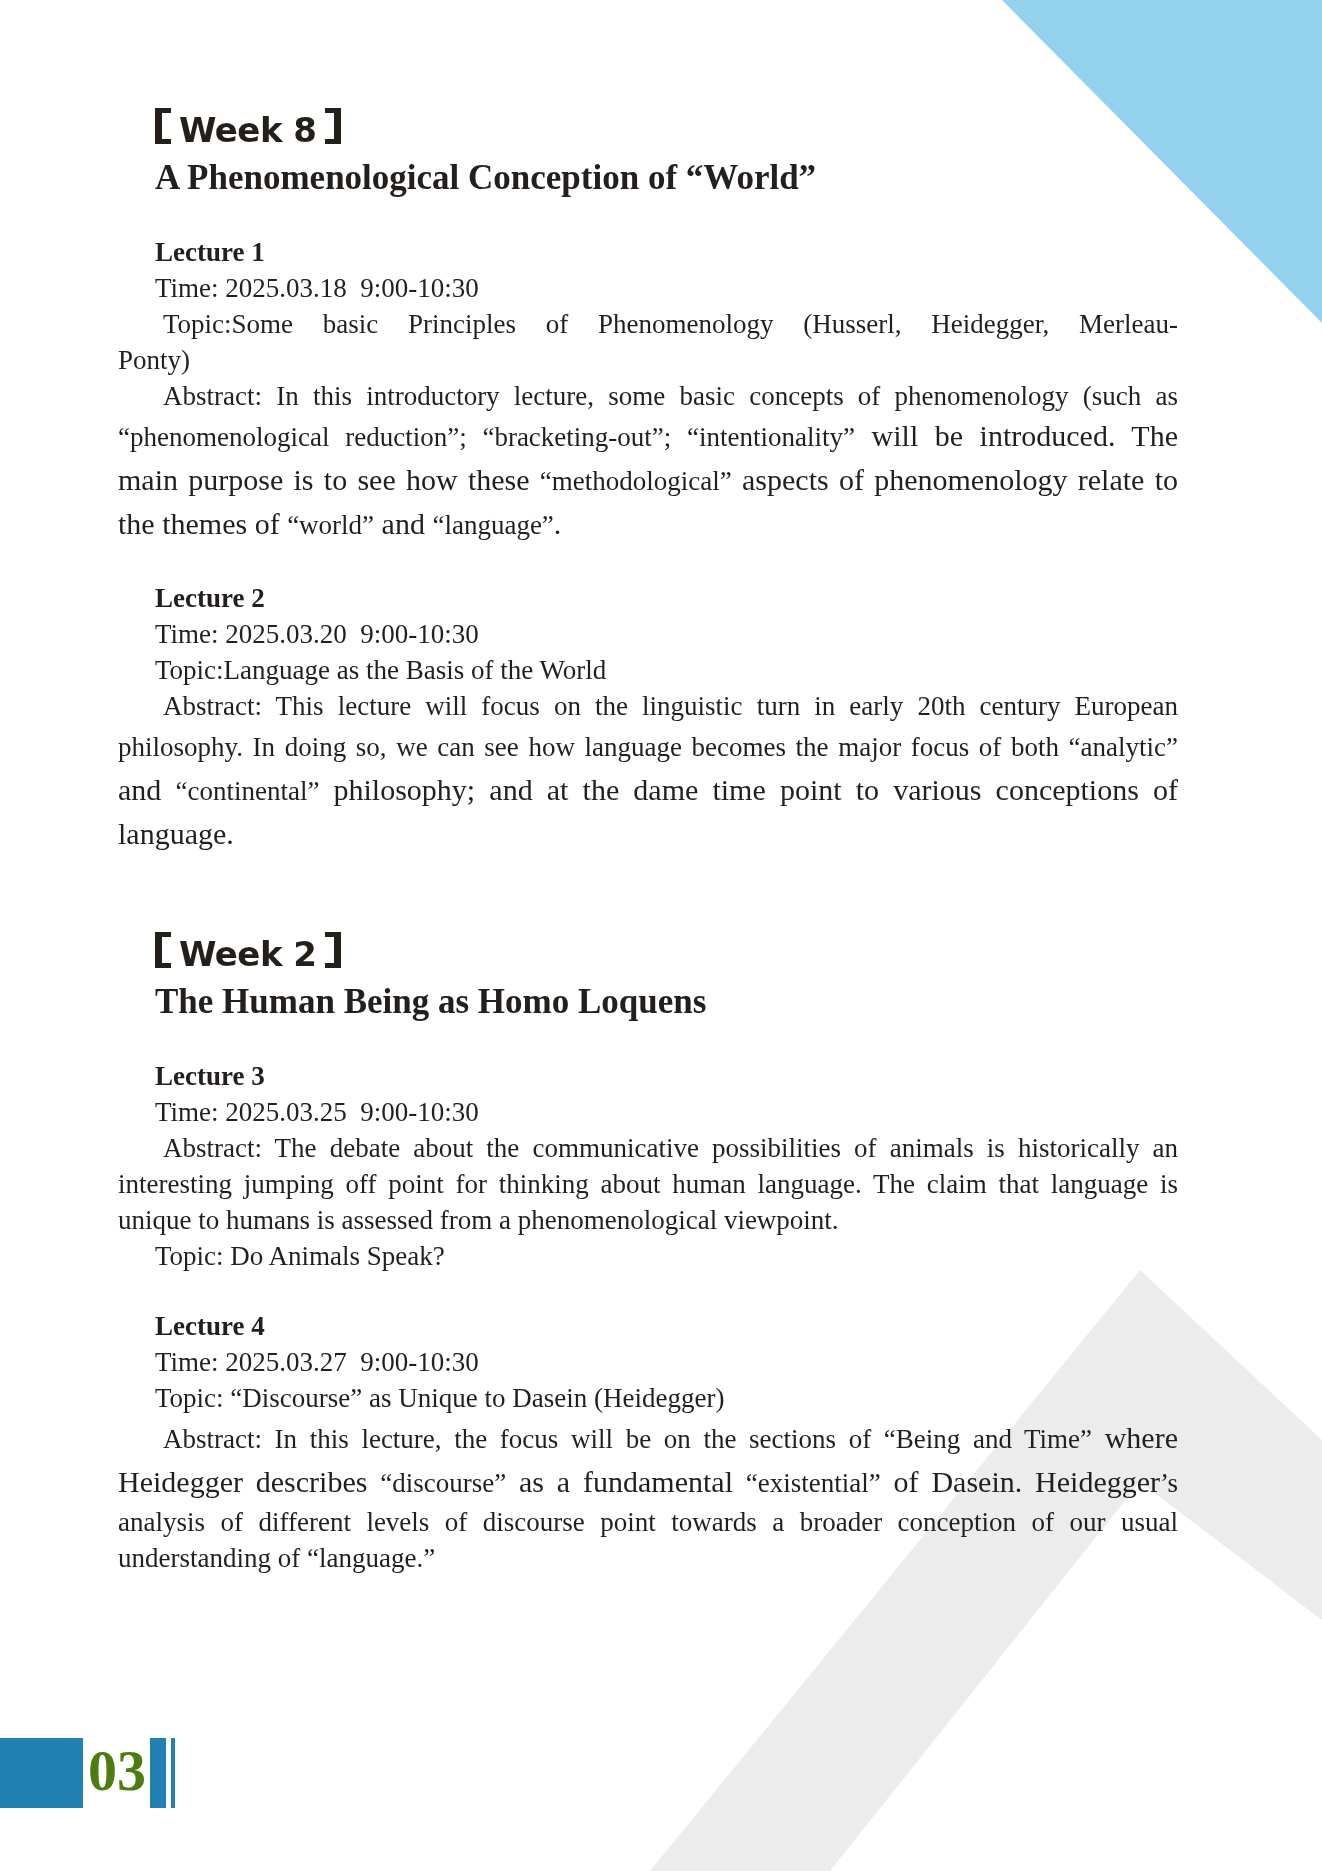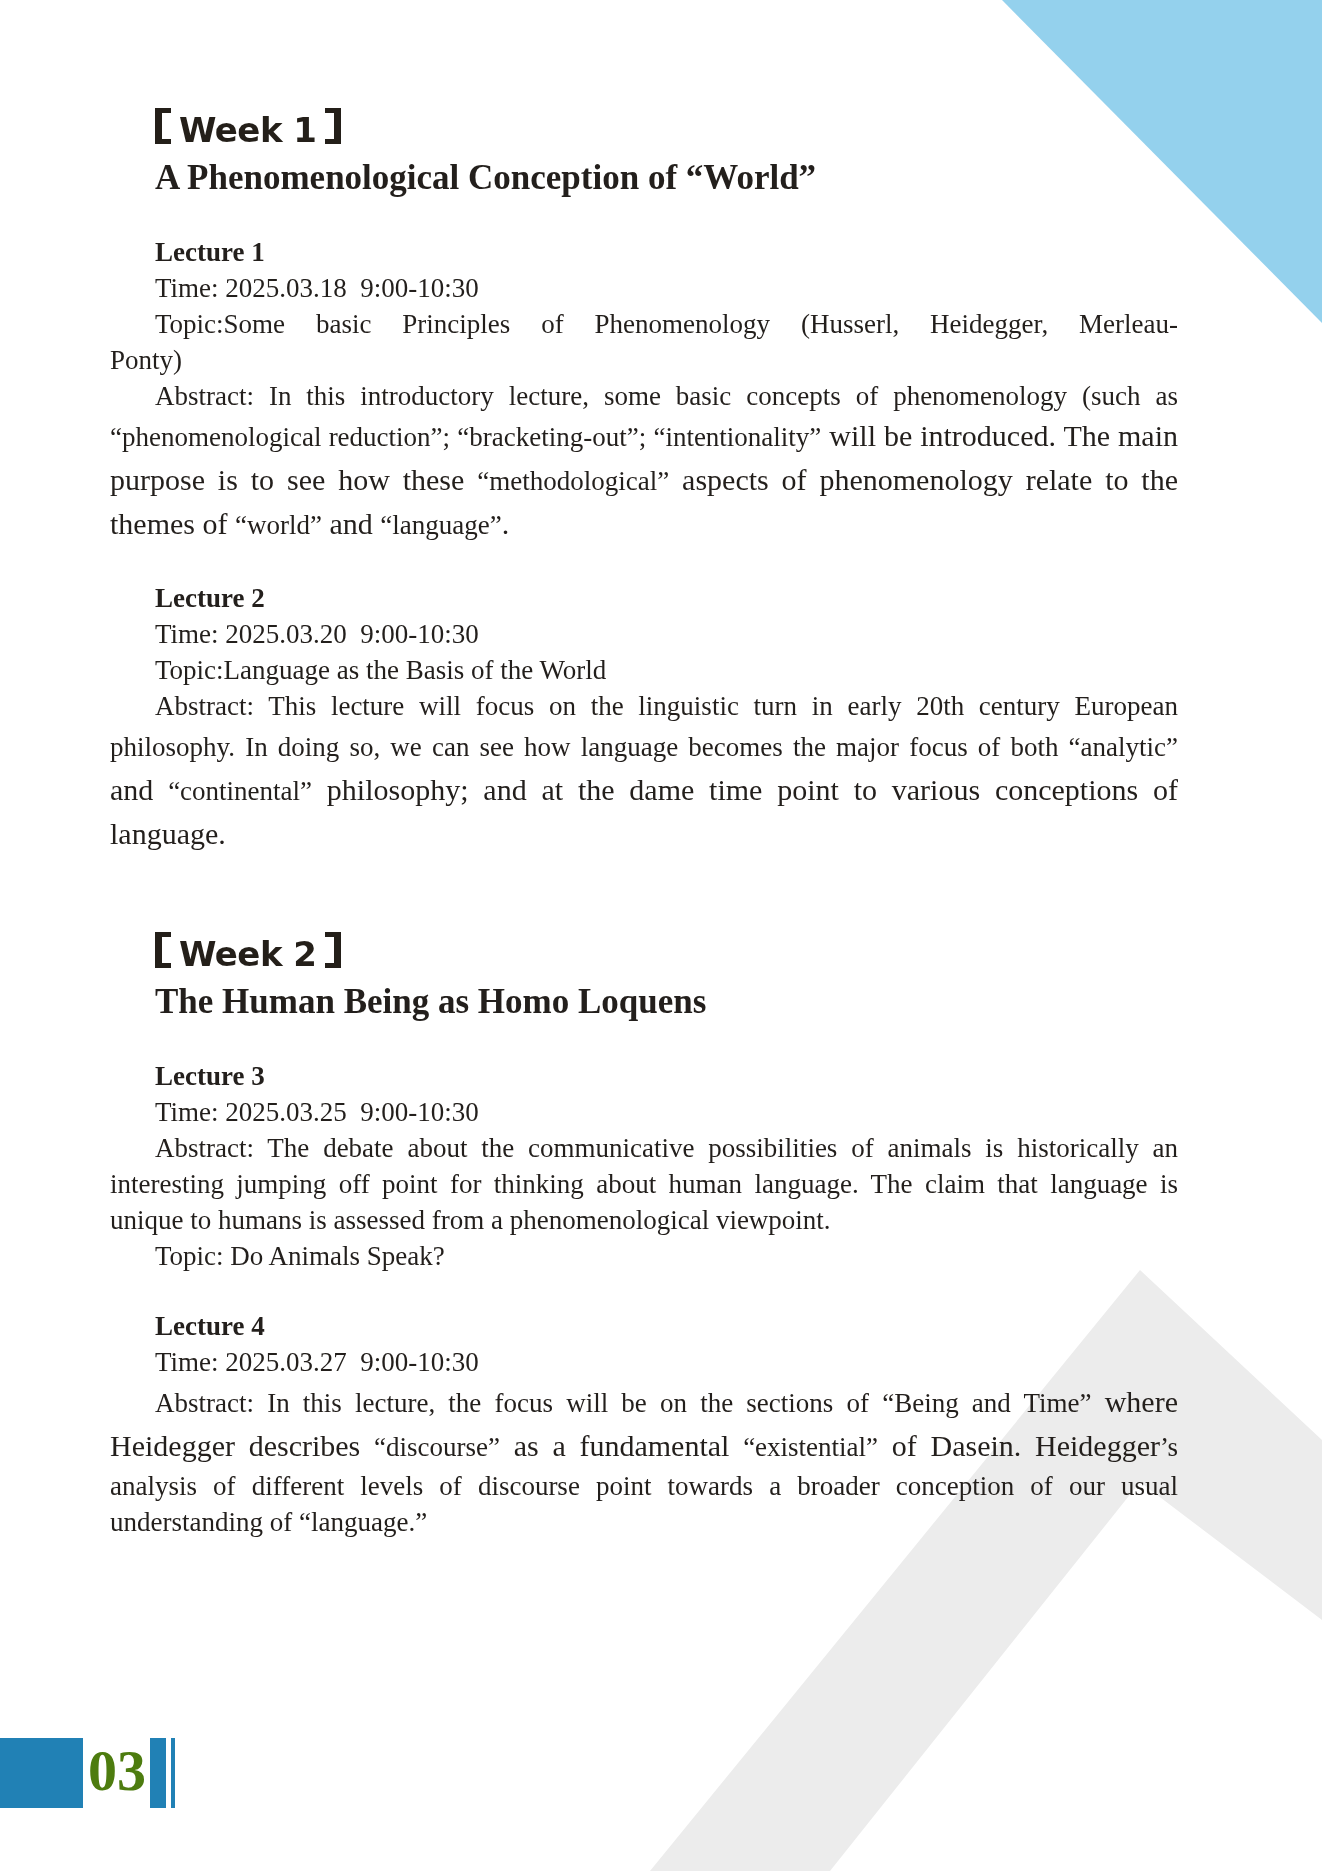--- a/index.html
+++ b/index.html
@@ -57,21 +57,21 @@
     font-size: 27px;
     line-height: 36px;
     font-weight: bold;
   }
   .line {
     margin: 0;
     font-size: 27px;
     line-height: 36px;
     text-indent: 45px;
   }
-  .just { text-align: justify; }
+  .just { text-align: justify; margin-left: 8px; }
   .stretch { word-spacing: 0.55em; }
   .seg-b { font-size: 30px; line-height: 44px; }
   .footer { position: absolute; left: 0; top: 1738px; z-index: 3; height: 70px; }
   .pg-rect { position: absolute; left: 0; top: 0; width: 83px; height: 70px; background: #2181b5; }
   .pg-num {
     position: absolute; left: 87px; top: 0;
     width: 60px; height: 70px;
     font-family: "Liberation Serif", serif;
     font-weight: bold;
     font-size: 58px;
@@ -88,21 +88,21 @@
 <div class="page">
 
   <svg class="deco-svg" viewBox="0 0 1322 1871">
     <polygon points="1002,0 1322,0 1322,323" fill="#94d1ed"></polygon>
     <polygon points="1140,1270 1322,1440 1322,1620 1140,1482 830,1871 650,1871" fill="#ececec"></polygon>
   </svg>
 
   <div class="content">
 
     <section class="week">
-      <h1 class="week-title"><span class="wbr wbr-l"></span><span>Week 1</span><span class="wbr wbr-r"></span></h1>
+      <h1 class="week-title"><span class="wbr wbr-l"></span><span>Week 8</span><span class="wbr wbr-r"></span></h1>
       <h2 class="week-subtitle">A Phenomenological Conception of “World”</h2>
 
       <div class="lecture">
         <h3 class="lec-title">Lecture 1</h3>
         <p class="line">Time: 2025.03.18 9:00-10:30</p>
         <p class="line just stretch">Topic:Some basic Principles of Phenomenology (Husserl, Heidegger, Merleau-Ponty)</p>
         <p class="line just"><span>Abstract: In this introductory lecture, some basic concepts of phenomenology (such as “phenomenological reduction”; “bracketing-out”; “intentionality”</span><span class="seg-b"> will be introduced. The main purpose is to see how these </span><span>“methodological”</span><span class="seg-b"> aspects of phenomenology relate to the themes of </span><span>“world”</span><span class="seg-b"> and </span><span>“language”</span><span class="seg-b">.</span></p>
       </div>
 
       <div class="lecture">
@@ -120,20 +120,21 @@
       <div class="lecture">
         <h3 class="lec-title">Lecture 3</h3>
         <p class="line">Time: 2025.03.25 9:00-10:30</p>
         <p class="line just"><span>Abstract: The debate about the communicative possibilities of animals is historically an interesting jumping off point for thinking about human language. The claim that language is unique to humans is assessed from a phenomenological viewpoint.</span></p>
         <p class="line">Topic: Do Animals Speak?</p>
       </div>
 
       <div class="lecture">
         <h3 class="lec-title">Lecture 4</h3>
         <p class="line">Time: 2025.03.27 9:00-10:30</p>
+        <p class="line">Topic: “Discourse” as Unique to Dasein (Heidegger)</p>
         <p class="line just"><span>Abstract: In this lecture, the focus will be on the sections of “Being and Time” </span><span class="seg-b">where Heidegger describes </span><span>“discourse”</span><span class="seg-b"> as a fundamental </span><span>“existential”</span><span class="seg-b"> of Dasein. Heidegger</span><span>’s analysis of different levels of discourse point towards a broader conception of our usual understanding of “language.”</span></p>
       </div>
     </section>
 
   </div>
 
   <div class="footer">
     <div class="pg-rect"></div>
     <div class="pg-num">03</div>
     <div class="pg-bar-thick"></div>

